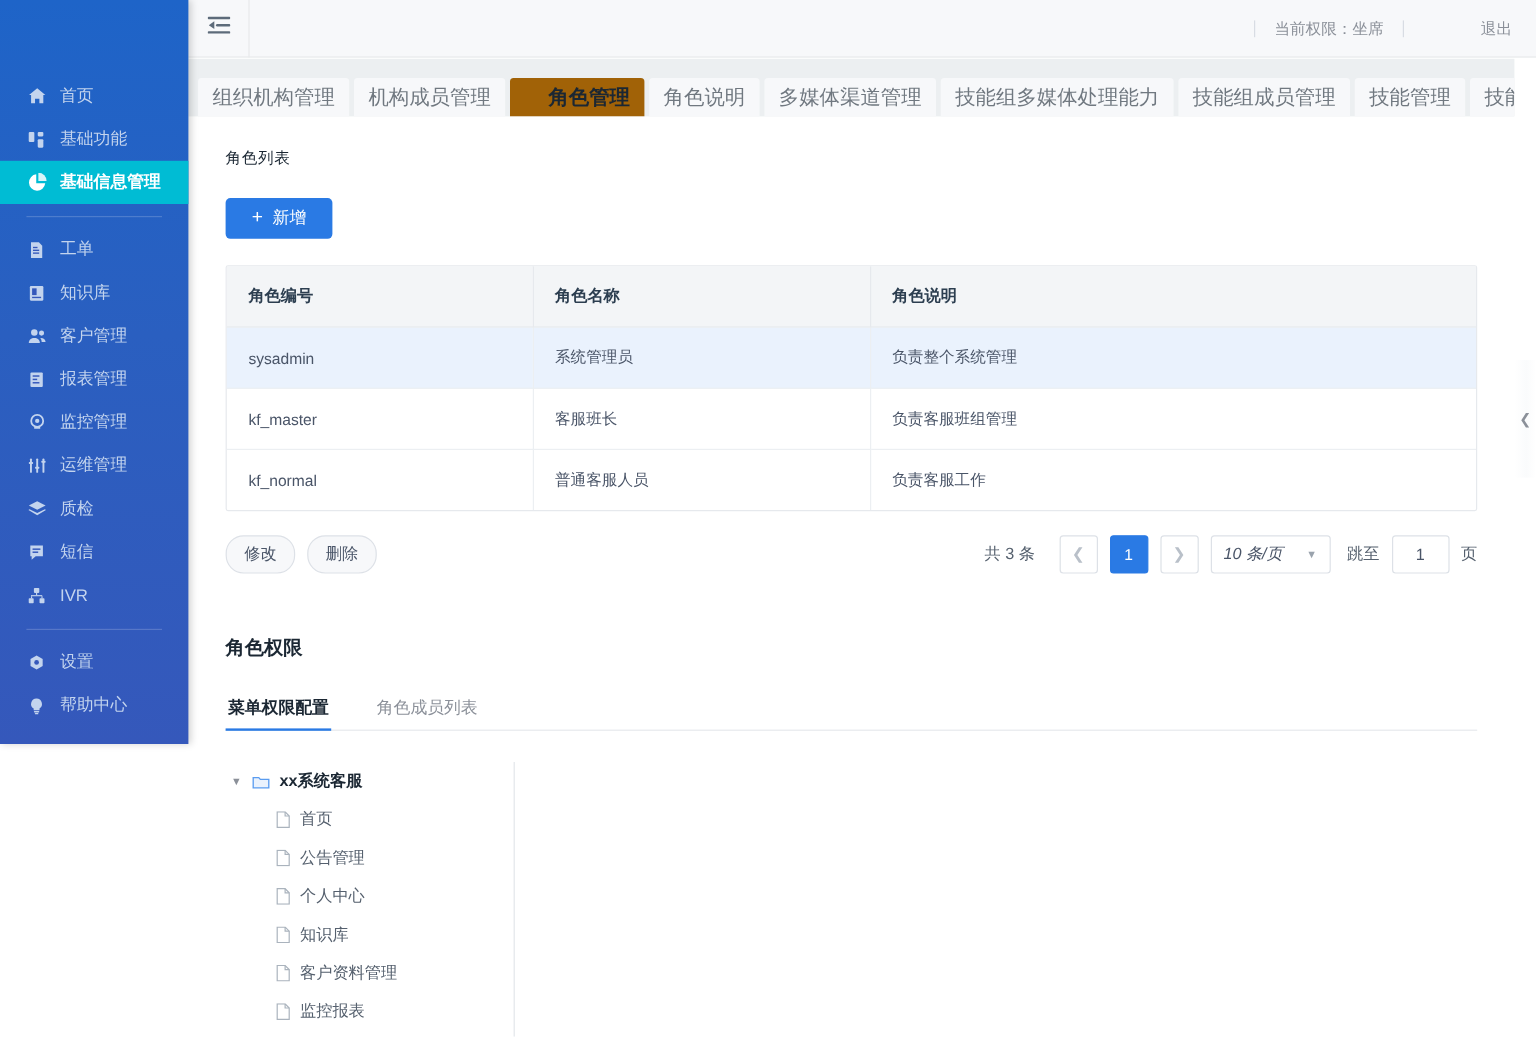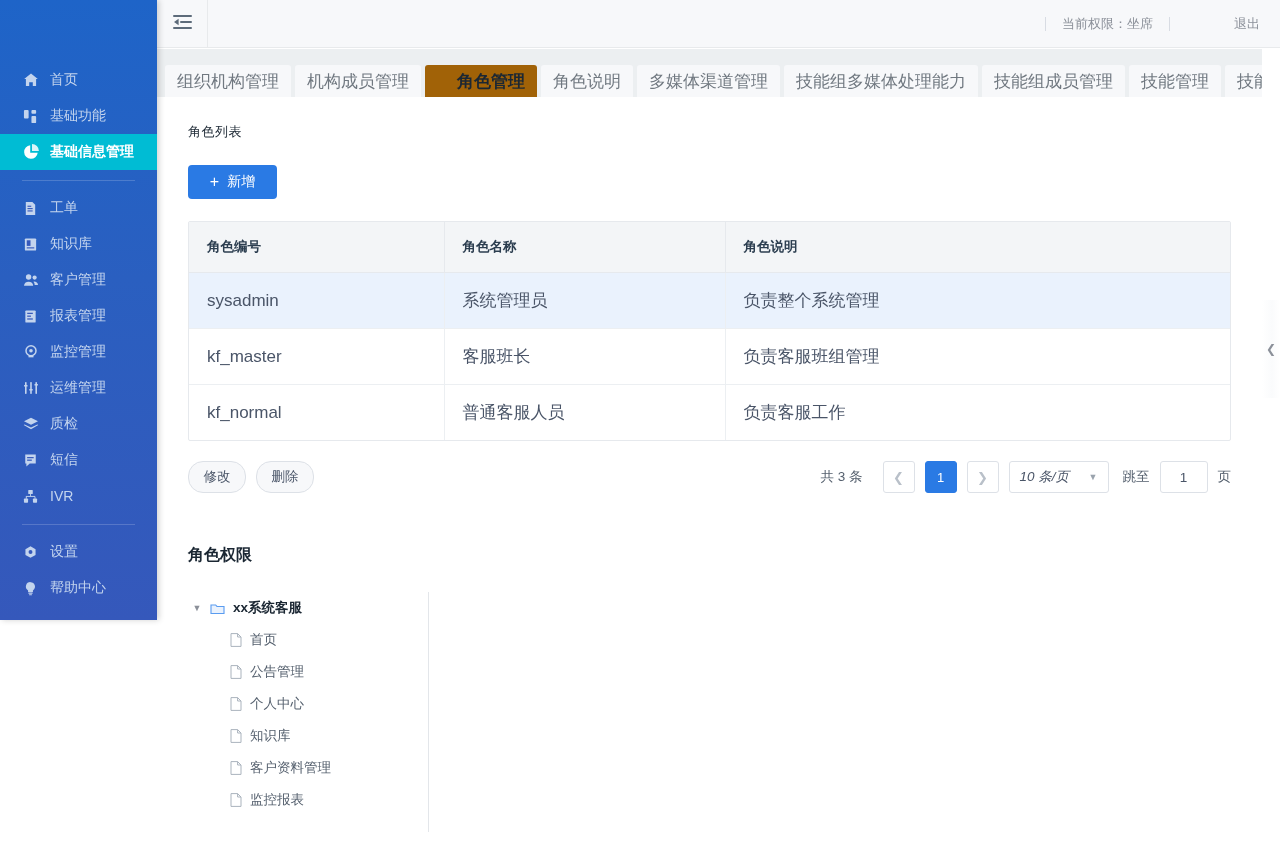--- a/index.html
+++ b/index.html
@@ -141,21 +141,21 @@
   .tbl-wrap { margin-top: 22px; border: 1px solid #e6e9ed; border-radius: 2px; }
   table.role-tbl { width: 100%; border-collapse: collapse; table-layout: fixed; }
   table.role-tbl th {
     background: #f3f5f7;
     text-align: left;
     font-size: 13.5px; font-weight: bold; color: #2c3e50;
     padding: 16px 18px;
     border-bottom: 1px solid #e6e9ed;
   }
   table.role-tbl td {
-    font-size: 17px; color: #4a5568;
+    font-size: 13px; color: #4a5568;
     padding: 16px 18px;
     border-bottom: 1px solid #eceff2;
     border-right: 1px solid #eceff2;
   }
   table.role-tbl th:nth-child(1), table.role-tbl td:nth-child(1) { width: 255px; }
   table.role-tbl th:nth-child(2), table.role-tbl td:nth-child(2) { width: 281px; }
   table.role-tbl th:nth-child(1), table.role-tbl th:nth-child(2) { border-right: 1px solid #e6e9ed; }
   table.role-tbl td:last-child { border-right: none; }
   table.role-tbl tr:last-child td { border-bottom: none; }
   table.role-tbl tr.selected td { background: #eaf2fd; }
@@ -514,20 +514,24 @@
             <span class="caret">▼</span>
           </div>
           <span class="pg-jump-label">跳至</span>
           <input class="pg-input" value="1" style="">
           <span>页</span>
         </div>
       </div>
 
       <div class="perm-title">角色权限</div>
 
+      <div class="subtabs">
+        <div class="subtab active">菜单权限配置</div>
+        <div class="subtab">角色成员列表</div>
+      </div>
 
       <div class="tree-area">
         <div class="tree-col">
           <div class="tree-node root">
             <span class="tw-caret">▼</span>
             <span class="tw-ico">
               <svg width="15" height="13" viewBox="0 0 16 14" fill="none" stroke="#5a9cf0" stroke-width="1.2">
                   <path d="M1 3.2h5l1.4 1.6H15v7.6H1z" fill="#eaf2fd"></path>
                 </svg>
             </span>

